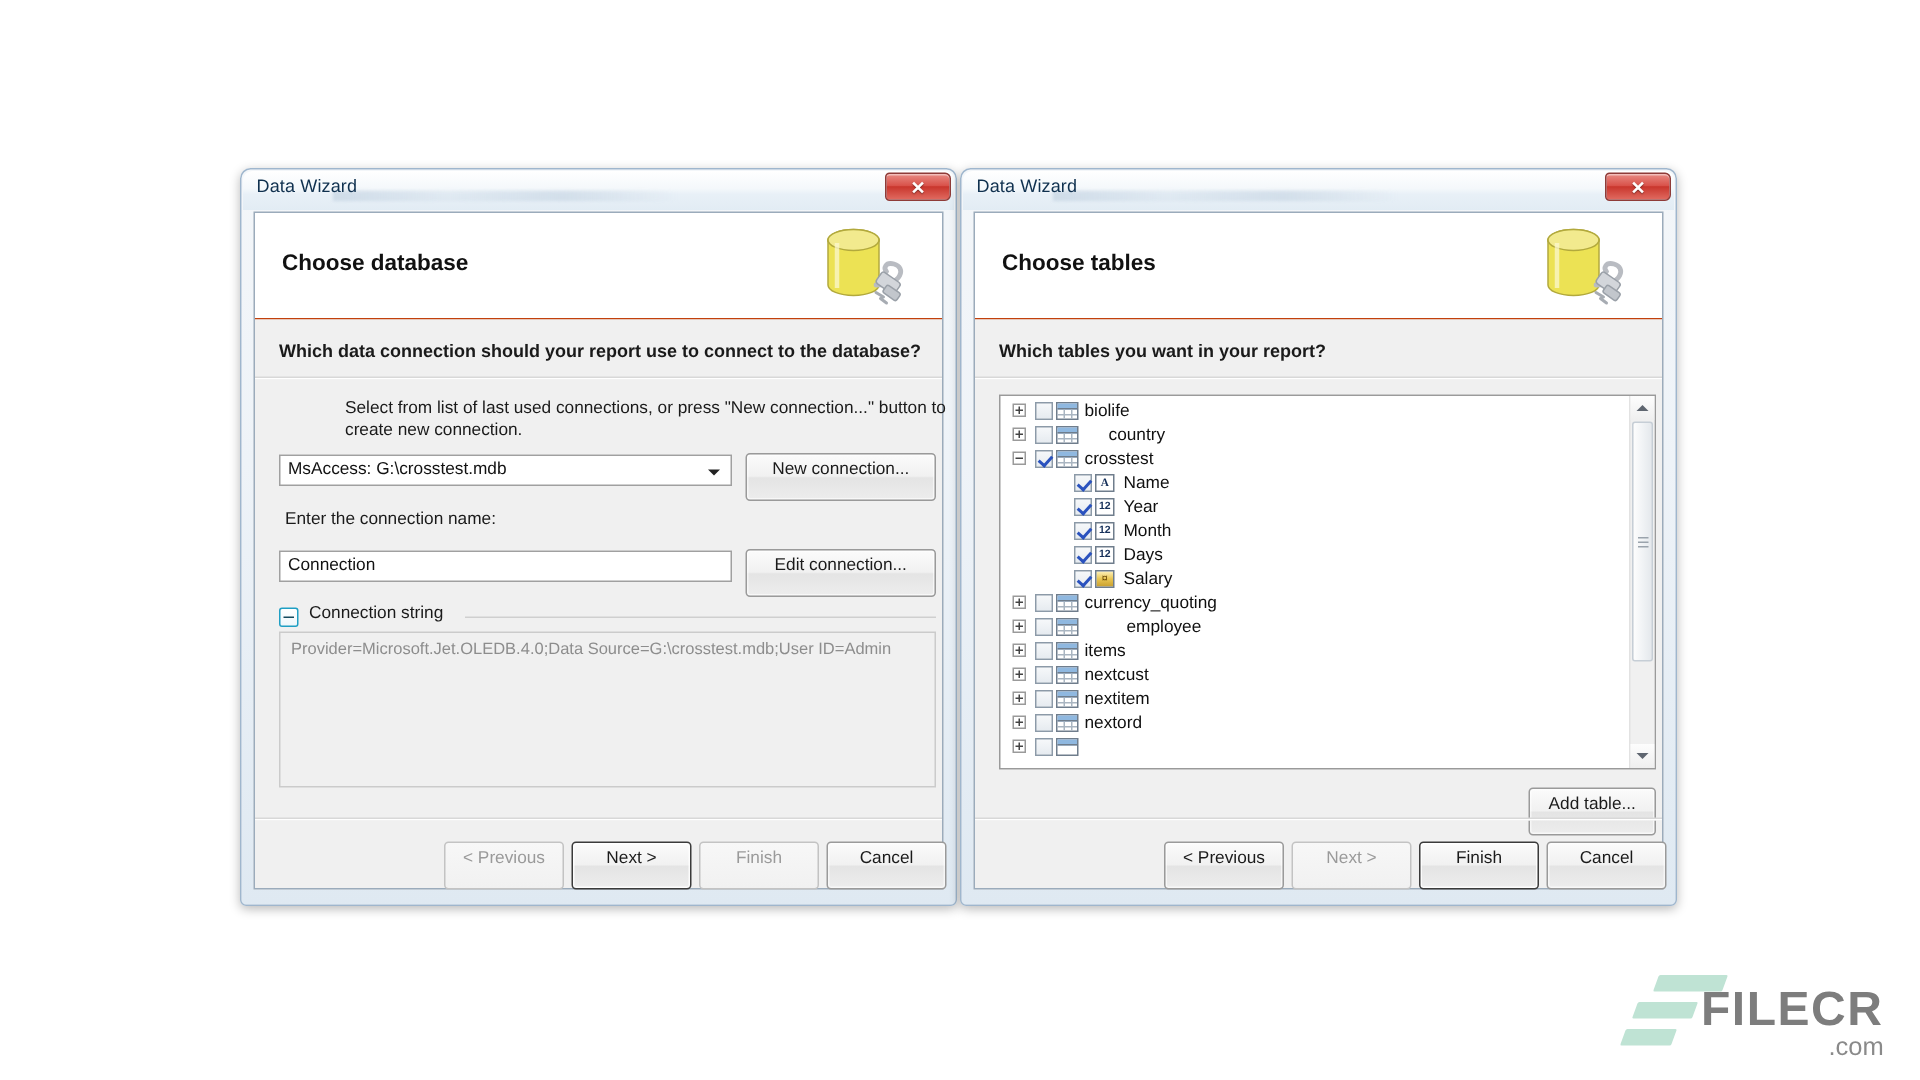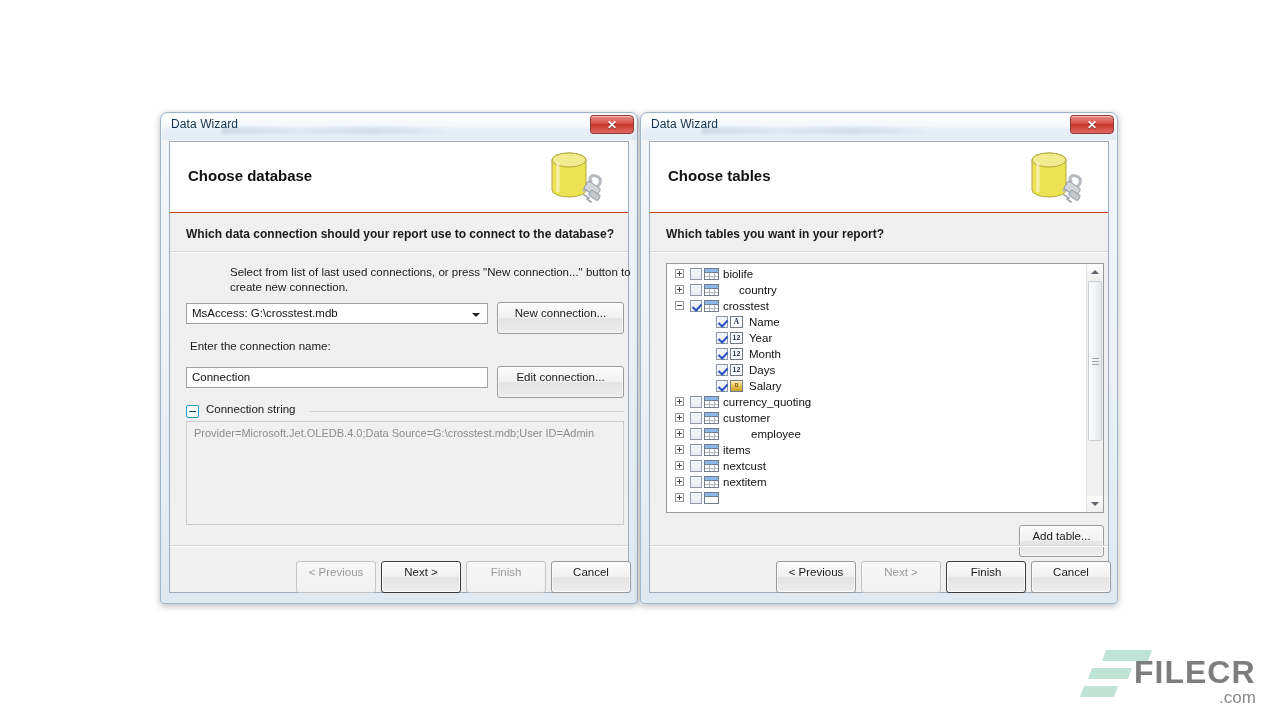--- a/index.html
+++ b/index.html
@@ -572,31 +572,20 @@
             </div>
             <div class="tnode">
               <span class="expander plus" style="left: 8px;"></span>
               <span class="cbox" style="left: 23px;"></span>
               <span class="ticon" style="left: 37px;">
                 <span class="hdr"></span>
                 <span class="v1"></span>
                 <span class="v2"></span>
                 <span class="h1"></span>
               </span>
-              <span class="tlabel" style="left: 56px;">customer</span>
-            </div>
-            <div class="tnode">
-              <span class="expander plus" style="left: 8px;"></span>
-              <span class="cbox" style="left: 23px;"></span>
-              <span class="ticon" style="left: 37px;">
-                <span class="hdr"></span>
-                <span class="v1"></span>
-                <span class="v2"></span>
-                <span class="h1"></span>
-              </span>
               <span class="tlabel" style="left: 56px; margin-left: 28px;">employee</span>
             </div>
             <div class="tnode">
               <span class="expander plus" style="left: 8px;"></span>
               <span class="cbox" style="left: 23px;"></span>
               <span class="ticon" style="left: 37px;">
                 <span class="hdr"></span>
                 <span class="v1"></span>
                 <span class="v2"></span>
                 <span class="h1"></span>
@@ -617,20 +606,31 @@
             <div class="tnode">
               <span class="expander plus" style="left: 8px;"></span>
               <span class="cbox" style="left: 23px;"></span>
               <span class="ticon" style="left: 37px;">
                 <span class="hdr"></span>
                 <span class="v1"></span>
                 <span class="v2"></span>
                 <span class="h1"></span>
               </span>
               <span class="tlabel" style="left: 56px;">nextitem</span>
+            </div>
+            <div class="tnode">
+              <span class="expander plus" style="left: 8px;"></span>
+              <span class="cbox" style="left: 23px;"></span>
+              <span class="ticon" style="left: 37px;">
+                <span class="hdr"></span>
+                <span class="v1"></span>
+                <span class="v2"></span>
+                <span class="h1"></span>
+              </span>
+              <span class="tlabel" style="left: 56px;">nextord</span>
             </div>
             <div class="tnode">
               <span class="expander plus" style="left: 8px;"></span>
               <span class="cbox" style="left: 23px;"></span>
               <span class="ticon" style="left: 37px;">
                 <span class="hdr"></span>
               </span>
               <span class="tlabel" style="left: 56px;"></span>
             </div>
           </div>

